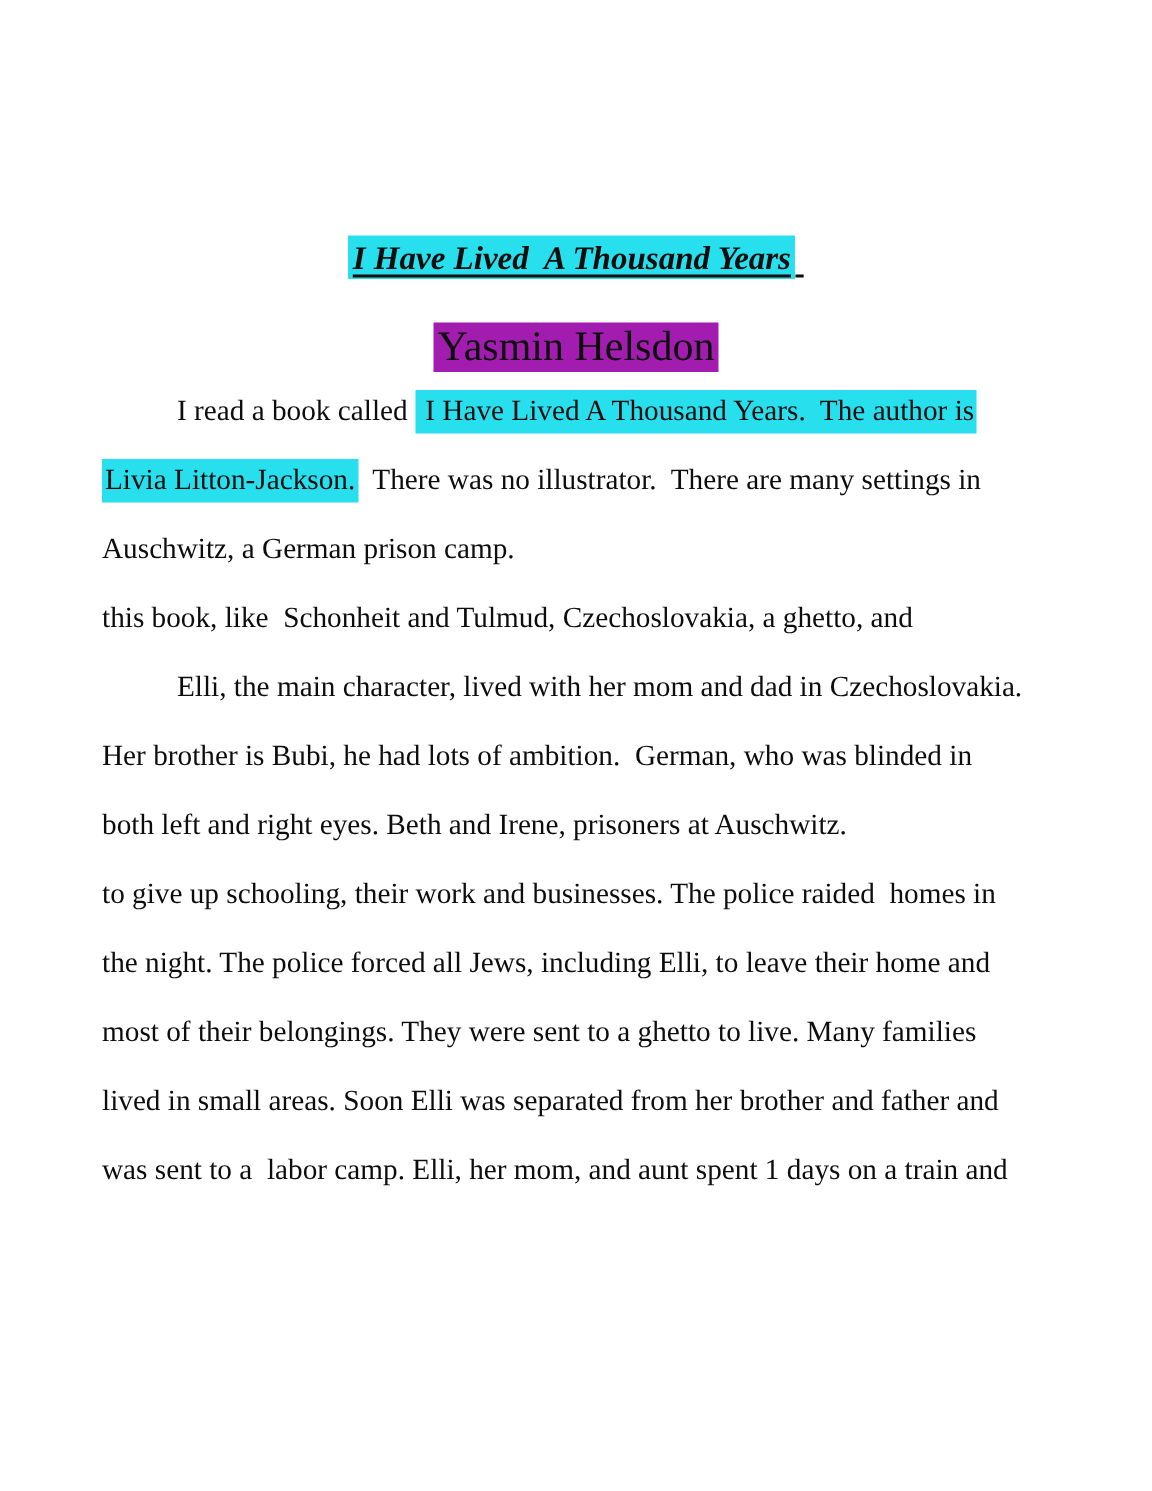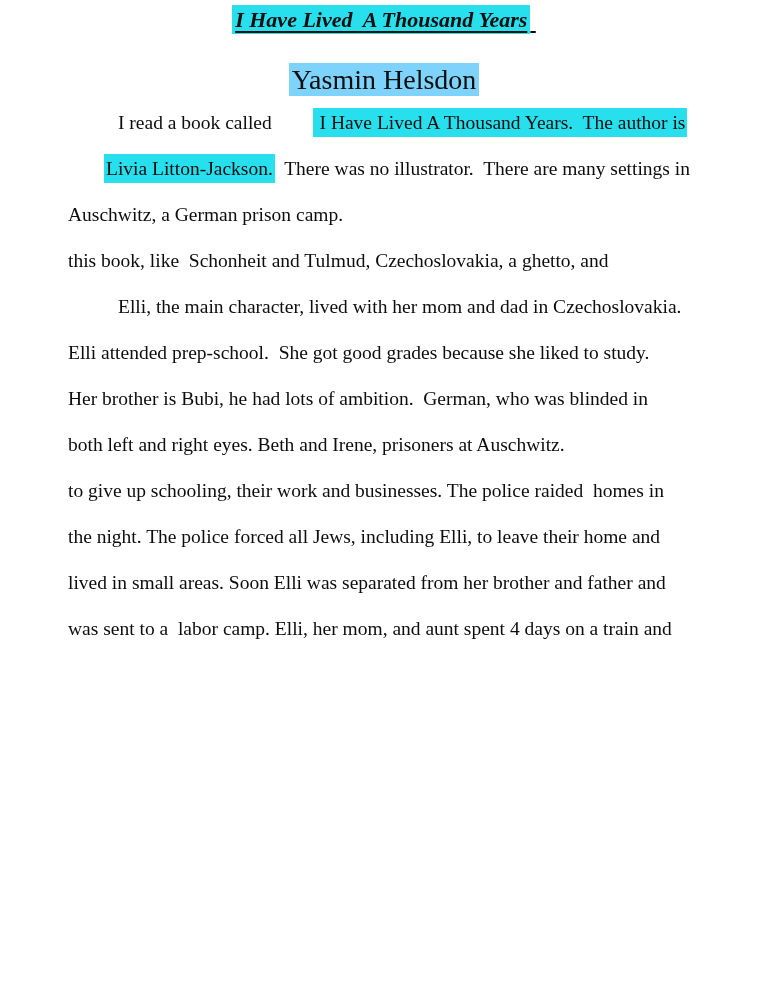--- a/index.html
+++ b/index.html
@@ -10,20 +10,21 @@
   .page {
     position: relative;
     width: 768px;
     height: 994px;
     background: #ffffff;
     overflow: hidden;
     font-family: "Liberation Serif", serif;
     color: #0d0d0d;
   }
   .content {
+    padding-top: 152px;
   }
   .title-line {
     text-align: center;
     height: 40px;
     line-height: 40px;
     font-size: 22px;
     font-weight: bold;
     font-style: italic;
     white-space: pre;
   }
@@ -39,60 +40,59 @@
   }
   .author-line {
     text-align: center;
     height: 40px;
     line-height: 40px;
     margin-top: 20px;
     font-size: 28px;
     white-space: pre;
   }
   .author-hl {
-    background: #7dd3fc;
+    background: #a21caf;
     padding: 1px 3px;
   }
   .essay {
     margin: 0 62px 0 68px;
     font-size: 19.5px;
   }
   .line {
     height: 46px;
     line-height: 46px;
     white-space: pre;
   }
   .line.indent {
     text-indent: 50px;
   }
   .hl {
     background: #28dfee;
     padding: 4px 2px;
-    margin-left: 36px;
   }
 </style>
 </head>
 <body>
 
 <div class="page">
   <div class="content">
 
     <div class="title-line"><span class="title-hl">I Have Lived  A Thousand Years</span><span class="title-space"> </span></div>
 
     <div class="author-line"><span class="author-hl">Yasmin Helsdon</span></div>
 
     <div class="essay">
         <div class="line indent"><span>I read a book called </span><span class="hl"> I Have Lived A Thousand Years.  The author is</span></div>
         <div class="line"><span class="hl">Livia Litton-Jackson.</span><span>  There was no illustrator.  There are many settings in</span></div>
         <div class="line"><span>Auschwitz, a German prison camp.</span></div>
         <div class="line"><span>this book, like  Schonheit and Tulmud, Czechoslovakia, a ghetto, and</span></div>
         <div class="line indent"><span>Elli, the main character, lived with her mom and dad in Czechoslovakia.</span></div>
-        <div class="line"><span>Elli attended prep-school.  She got good grades because she liked to study.</span></div>
         <div class="line"><span>Her brother is Bubi, he had lots of ambition.  German, who was blinded in</span></div>
         <div class="line"><span>both left and right eyes. Beth and Irene, prisoners at Auschwitz.</span></div>
         <div class="line"><span>to give up schooling, their work and businesses. The police raided  homes in</span></div>
         <div class="line"><span>the night. The police forced all Jews, including Elli, to leave their home and</span></div>
+        <div class="line"><span>most of their belongings. They were sent to a ghetto to live. Many families</span></div>
         <div class="line"><span>lived in small areas. Soon Elli was separated from her brother and father and</span></div>
-        <div class="line"><span>was sent to a  labor camp. Elli, her mom, and aunt spent 4 days on a train and</span></div>
+        <div class="line"><span>was sent to a  labor camp. Elli, her mom, and aunt spent 1 days on a train and</span></div>
       </div>
 
   </div>
 </div>
 
 </body></html>

